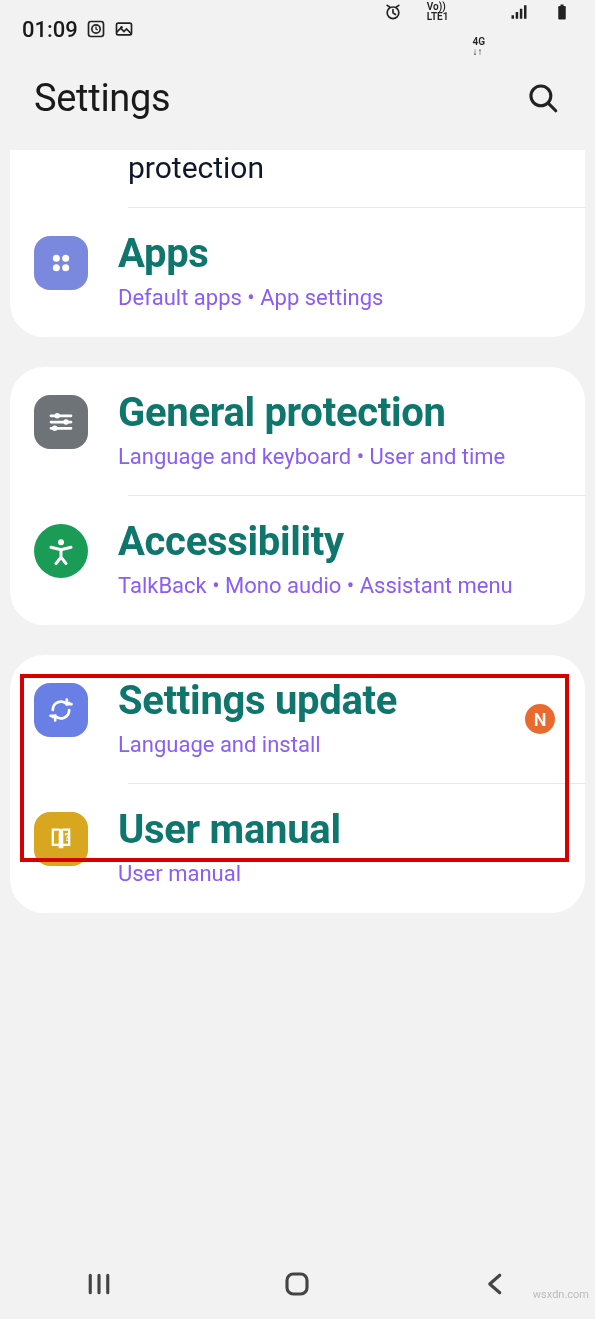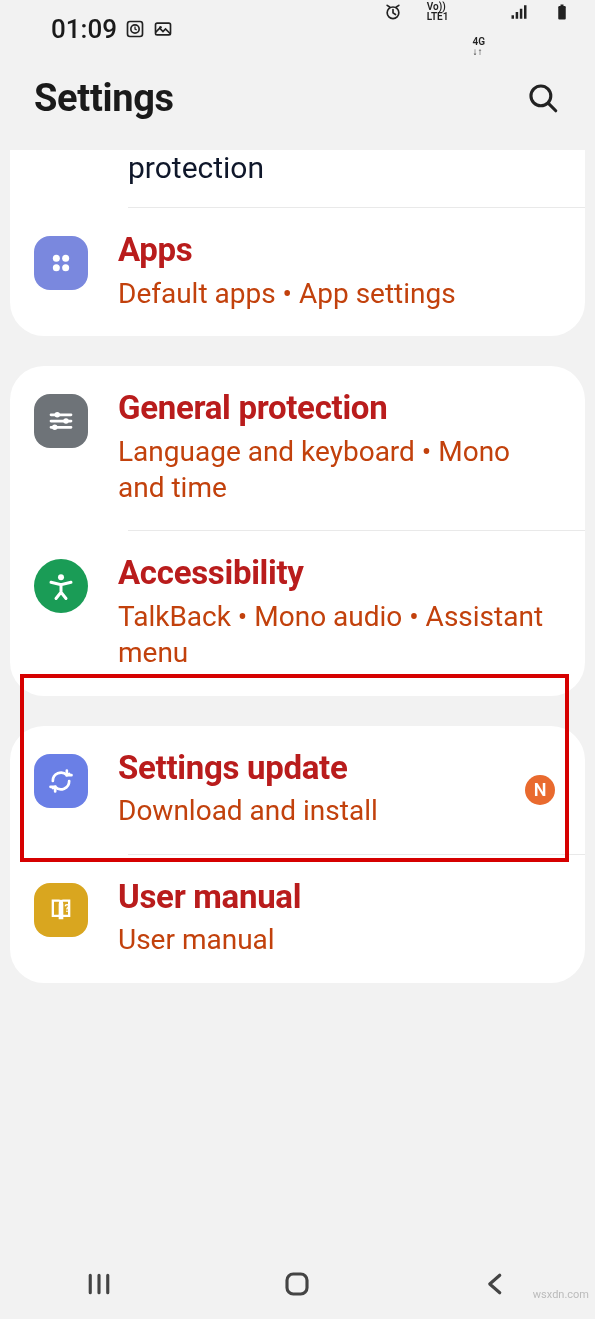--- a/index.html
+++ b/index.html
@@ -12,30 +12,30 @@
       overflow: hidden;
       position: relative;
     }
     .status-bar {
       display: flex;
       justify-content: space-between;
       align-items: center;
       padding: 10px 22px 4px 22px;
       height: 52px;
     }
-    .status-left { display: flex; align-items: center; gap: 8px; font-size: 26px; font-weight: 500; margin-left: 29px; }
+    .status-left { display: flex; align-items: center; gap: 8px; font-size: 22px; font-weight: 500; }
     .status-right { display: flex; gap: 24px; }
     .sicon { width: 20px; height: 20px; display: inline-block; }
     .header {
       display: flex;
       justify-content: space-between;
       align-items: center;
       padding: 24px 34px 30px 34px;
     }
-    .header-title { font-size: 38px; font-weight: 700; letter-spacing: -0.3px; }
+    .header-title { font-size: 38px; font-weight: 400; letter-spacing: -0.3px; }
     .search-btn { width: 36px; height: 36px; display:flex; align-items:center; justify-content:center; background:none; border:none; }
     .card {
       background: #fff;
       border-radius: 34px;
       margin: 0 10px 30px 10px;
       padding: 0;
       overflow: hidden;
       position: relative;
     }
     .card.first { border-top-left-radius: 0; border-top-right-radius: 0; margin-top: 0; }
@@ -56,22 +56,22 @@
       height: 54px;
       border-radius: 16px;
       display: flex;
       align-items: center;
       justify-content: center;
       flex-shrink: 0;
       margin-right: 30px;
       margin-top: 6px;
     }
     .row-body { flex: 1; min-width: 0; }
-    .row-title { font-size: 33px; font-weight: 700; color:#b91c1c; letter-spacing:-0.3px; line-height:1.2; }
-    .row-sub { font-size: 28px; color: #c2410c; margin-top: 6px; line-height:1.3; }
+    .row-title { font-size: 40px; font-weight: 700; color:#0f766e; letter-spacing:-0.3px; line-height:1.2; }
+    .row-sub { font-size: 22px; color: #8b5cf6; margin-top: 6px; line-height:1.3; }
     .badge-n {
       width: 30px; height: 30px; border-radius: 50%;
       background: #e96a2e; color: #fff;
       display:flex; align-items:center; justify-content:center;
       font-size: 18px; font-weight:600;
       position:absolute; right:30px; top:50%; transform:translateY(-50%);
     }
     .highlight-box {
       position: absolute;
       border: 4px solid #d60000;
@@ -168,21 +168,21 @@
     <div class="icon-wrap" style="background:#6e7378">
       <svg viewBox="0 0 24 24" width="30" height="30">
           <path d="M4 7h16M4 12h16M4 17h16" stroke="#fff" stroke-width="2.2" stroke-linecap="round"></path>
           <circle cx="9" cy="7" r="2.2" fill="#fff"></circle>
           <circle cx="16" cy="12" r="2.2" fill="#fff"></circle>
           <circle cx="7" cy="17" r="2.2" fill="#fff"></circle>
         </svg>
     </div>
     <div class="row-body">
       <div class="row-title">General protection</div>
-      <div class="row-sub">Language and keyboard  •  Mono and time</div>
+      <div class="row-sub">Language and keyboard  •  User and time</div>
     </div>
   </div>
   <div style="height:1px;background:#e9e9e9;margin-left:118px"></div>
   <div class="row">
     <div class="icon-wrap" style="background:#1a9c56;border-radius:27px;">
       <svg viewBox="0 0 24 24" width="30" height="30">
           <circle cx="12" cy="5" r="2.4" fill="#fff"></circle>
           <path d="M4 9l8 2 8-2M12 11v6M12 17l-4 5M12 17l4 5" stroke="#fff" stroke-width="2.4" stroke-linecap="round" fill="none"></path>
         </svg>
     </div>
@@ -198,21 +198,21 @@
 <div class="card">
   <div class="row">
     <div class="icon-wrap" style="background:#6a7fe6">
       <svg viewBox="0 0 24 24" width="28" height="28">
           <path d="M5 12a7 7 0 0 1 12-5l2-1M19 12a7 7 0 0 1-12 5l-2 1" stroke="#fff" stroke-width="2.3" fill="none" stroke-linecap="round"></path>
           <path d="M17 3v4h4M7 21v-4H3" stroke="#fff" stroke-width="2.3" fill="none" stroke-linecap="round"></path>
         </svg>
     </div>
     <div class="row-body">
       <div class="row-title">Settings update</div>
-      <div class="row-sub">Download and install</div>
+      <div class="row-sub">Language and install</div>
     </div>
     <div class="badge-n">N</div>
   </div>
   <div style="height:1px;background:#e9e9e9;margin-left:118px"></div>
   <div class="row">
     <div class="icon-wrap" style="background:#d9a61f">
       <svg viewBox="0 0 24 24" width="28" height="28">
           <path d="M5 4h5a3 3 0 0 1 3 3v13a3 3 0 0 0-3-3H5zM19 4h-5a3 3 0 0 0-3 3v13a3 3 0 0 1 3-3h5z" fill="none" stroke="#fff" stroke-width="2"></path>
           <text x="15" y="14" font-size="9" fill="#fff" font-weight="700">?</text>
         </svg>

